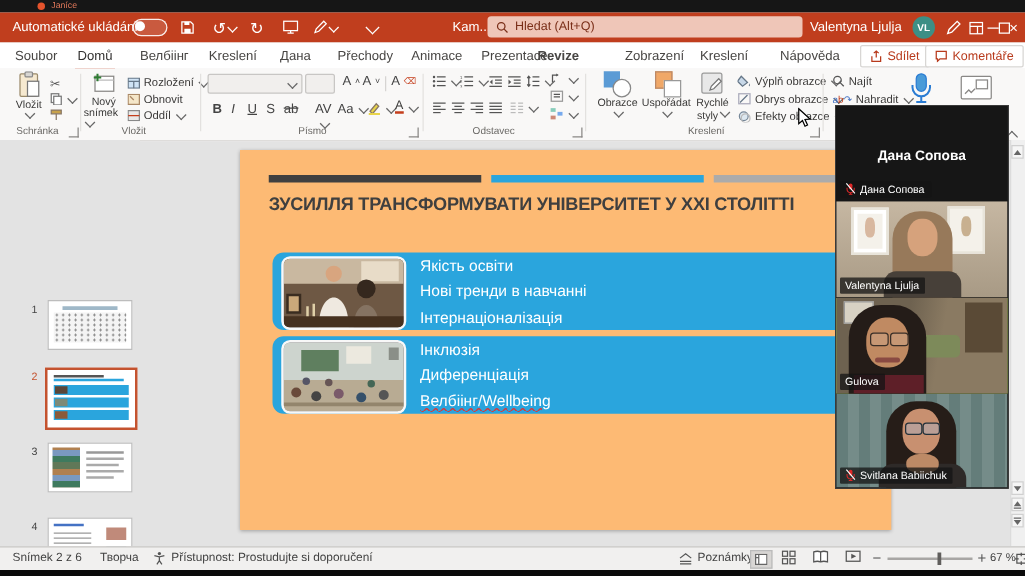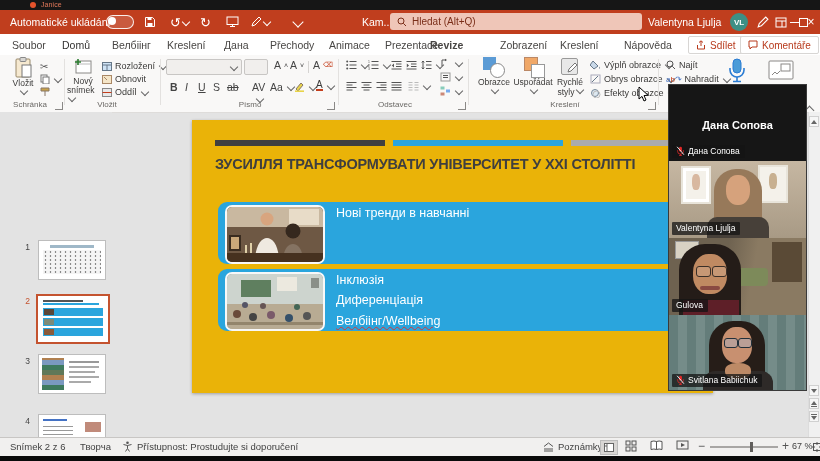--- a/index.html
+++ b/index.html
@@ -37,21 +37,21 @@
   .glyph{font-size:10px;color:#555;}
   .chev{display:inline-block;width:5px;height:5px;border-right:1px solid #666;border-bottom:1px solid #666;transform:rotate(45deg);margin-left:2px;vertical-align:2px;}
   .chevup{display:inline-block;width:6px;height:6px;border-right:1.5px solid #666;border-bottom:1.5px solid #666;transform:rotate(-135deg);}
   .fontbox{position:absolute;background:#F1EFED;border:1px solid #C8C6C4;border-radius:2px;height:14px;}
   .fmt{font-size:10.5px;color:#444;padding:0 2px;}
   
   .thumbpanel{left:0;top:112px;width:112px;height:325px;background:#E3E3E3;}
   .thumbnum{position:absolute;left:14px;width:16px;text-align:right;font-size:8.5px;color:#444;}
   .thumb{position:absolute;left:38px;width:66px;background:#fff;border:1px solid #BDBDBD;overflow:hidden;}
   .thumb.sel{left:36px;width:70px;border:2px solid #C4532F;}
-  .slide{left:192px;top:120px;width:521px;height:273px;background:#eab308;box-shadow:0 1px 3px rgba(0,0,0,.3);}
+  .slide{left:192px;top:120px;width:521px;height:304px;background:#fdba74;box-shadow:0 1px 3px rgba(0,0,0,.3);}
   .sbar{position:absolute;top:20px;height:6px;}
   .stitle{position:absolute;left:23px;top:36px;width:480px;font-size:14.5px;font-weight:bold;color:#3F3F3F;letter-spacing:-0.2px;}
   .bluebox{position:absolute;left:26px;width:482px;height:62px;background:#2AA5DD;border-radius:9px;}
   .boximg{position:absolute;left:7px;top:3px;width:96px;height:55px;border:2px solid #F8F8F8;border-radius:7px;overflow:hidden;background:#888;}
   .boxlines{position:absolute;left:118px;top:1px;color:#fff;font-size:12.5px;line-height:20.3px;}
   .wavy{text-decoration:underline;text-decoration-style:wavy;text-decoration-color:#d43a3a;text-decoration-thickness:1px;}
   
   .vpanel{left:668px;top:84px;width:139px;height:307px;background:#0d0d0d;border:1px solid #3a3a3a;box-sizing:border-box;z-index:50;}
   .tile{position:absolute;left:0;width:137px;overflow:hidden;background:#161616;}
   .tile .plabel{position:absolute;left:3px;bottom:3px;background:rgba(20,20,20,.75);color:#fff;font-size:8.5px;
@@ -518,21 +518,23 @@
           <circle cx="40" cy="12" r="6.5" fill="#d8a57f"></circle>
             <path d="M28 55c0-16 6-24 12-24s12 8 12 24z" fill="#efe9e0"></path>
           <circle cx="66" cy="24" r="7.5" fill="#35281e"></circle>
             <path d="M56 55c0-12 4.5-18 10-18s10 6 10 18z" fill="#857362"></path>
           <rect x="0" y="46" width="96" height="9" fill="#46311f"></rect>
           <rect x="18" y="38" width="2" height="8" fill="#e0d0a8"></rect>
             <rect x="23" y="36" width="2" height="10" fill="#e0d0a8"></rect>
         </svg>
       </div>
       <div class="boxlines">
+        <div>Якість освіти</div>
         <div>Нові тренди в навчанні</div>
+        <div>Інтернаціоналізація</div>
       </div>
     </div>
 
     <div class="bluebox" style="top:149px;">
       <div class="boximg">
         <svg width="96" height="55" viewBox="0 0 96 55">
           <rect width="96" height="55" fill="#cdd4ce"></rect>
           <rect x="14" y="6" width="30" height="17" fill="#5f7f5f"></rect>
             <rect x="50" y="3" width="20" height="14" fill="#ece9df"></rect>
           <rect x="84" y="4" width="8" height="10" fill="#8a8f88"></rect>

